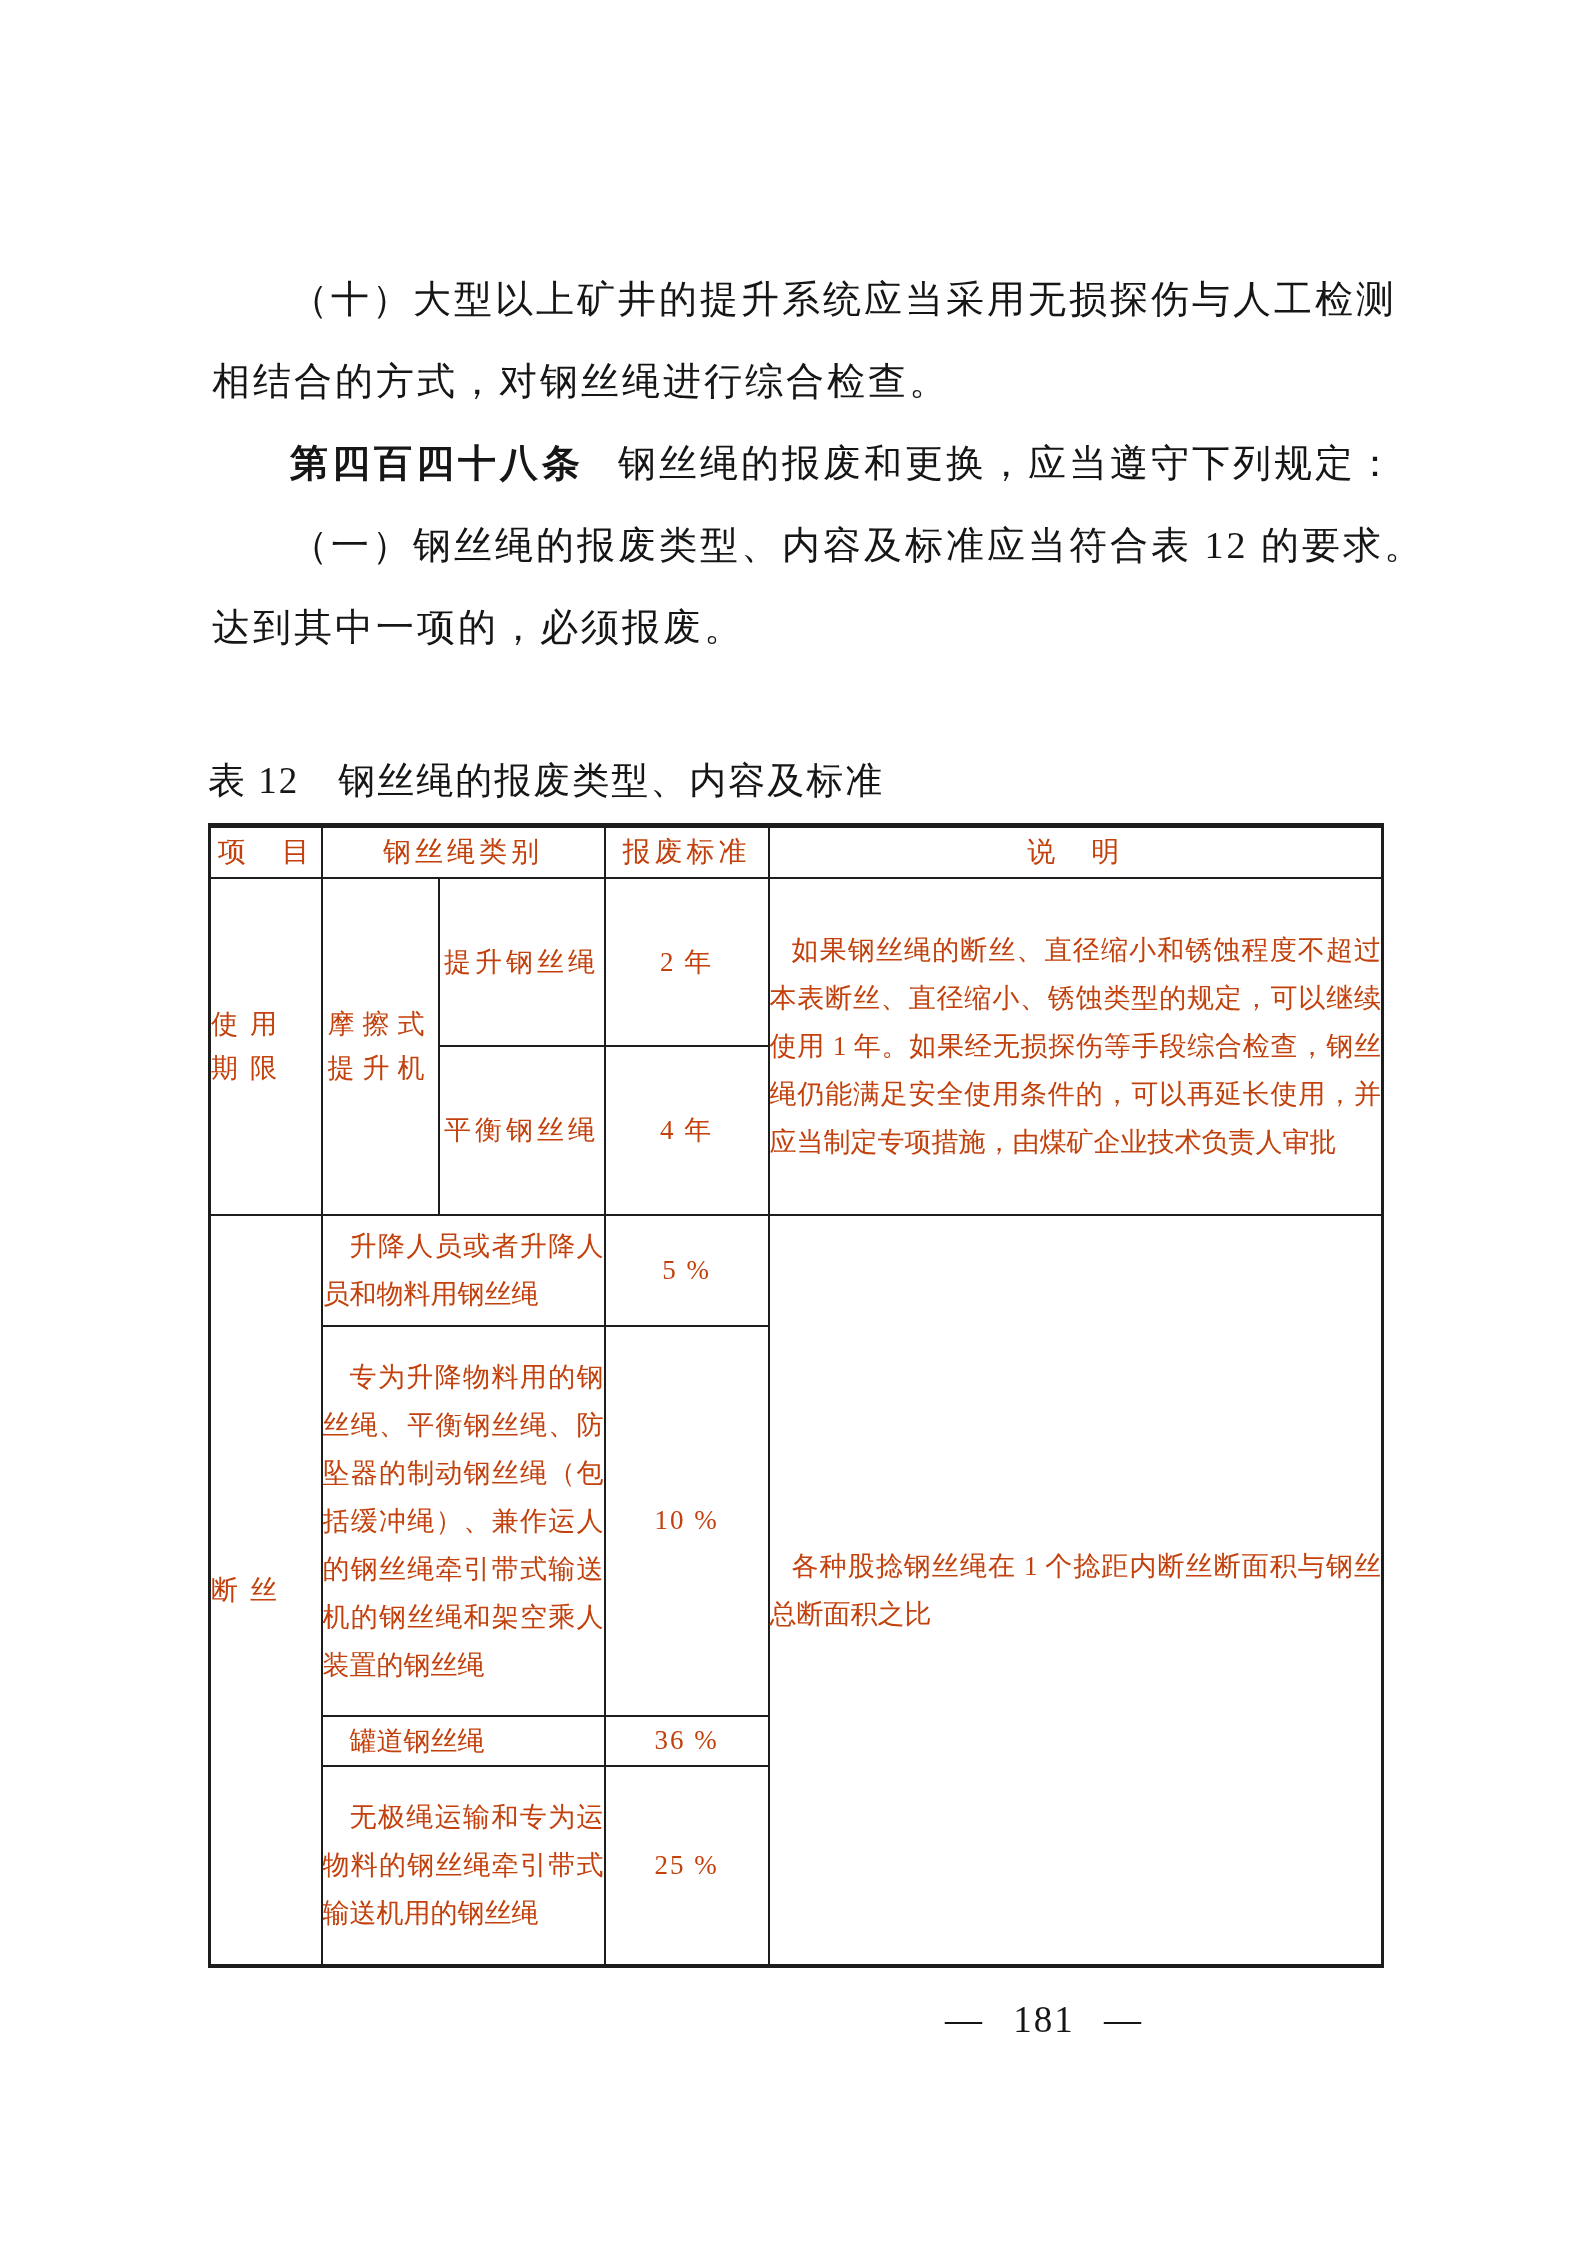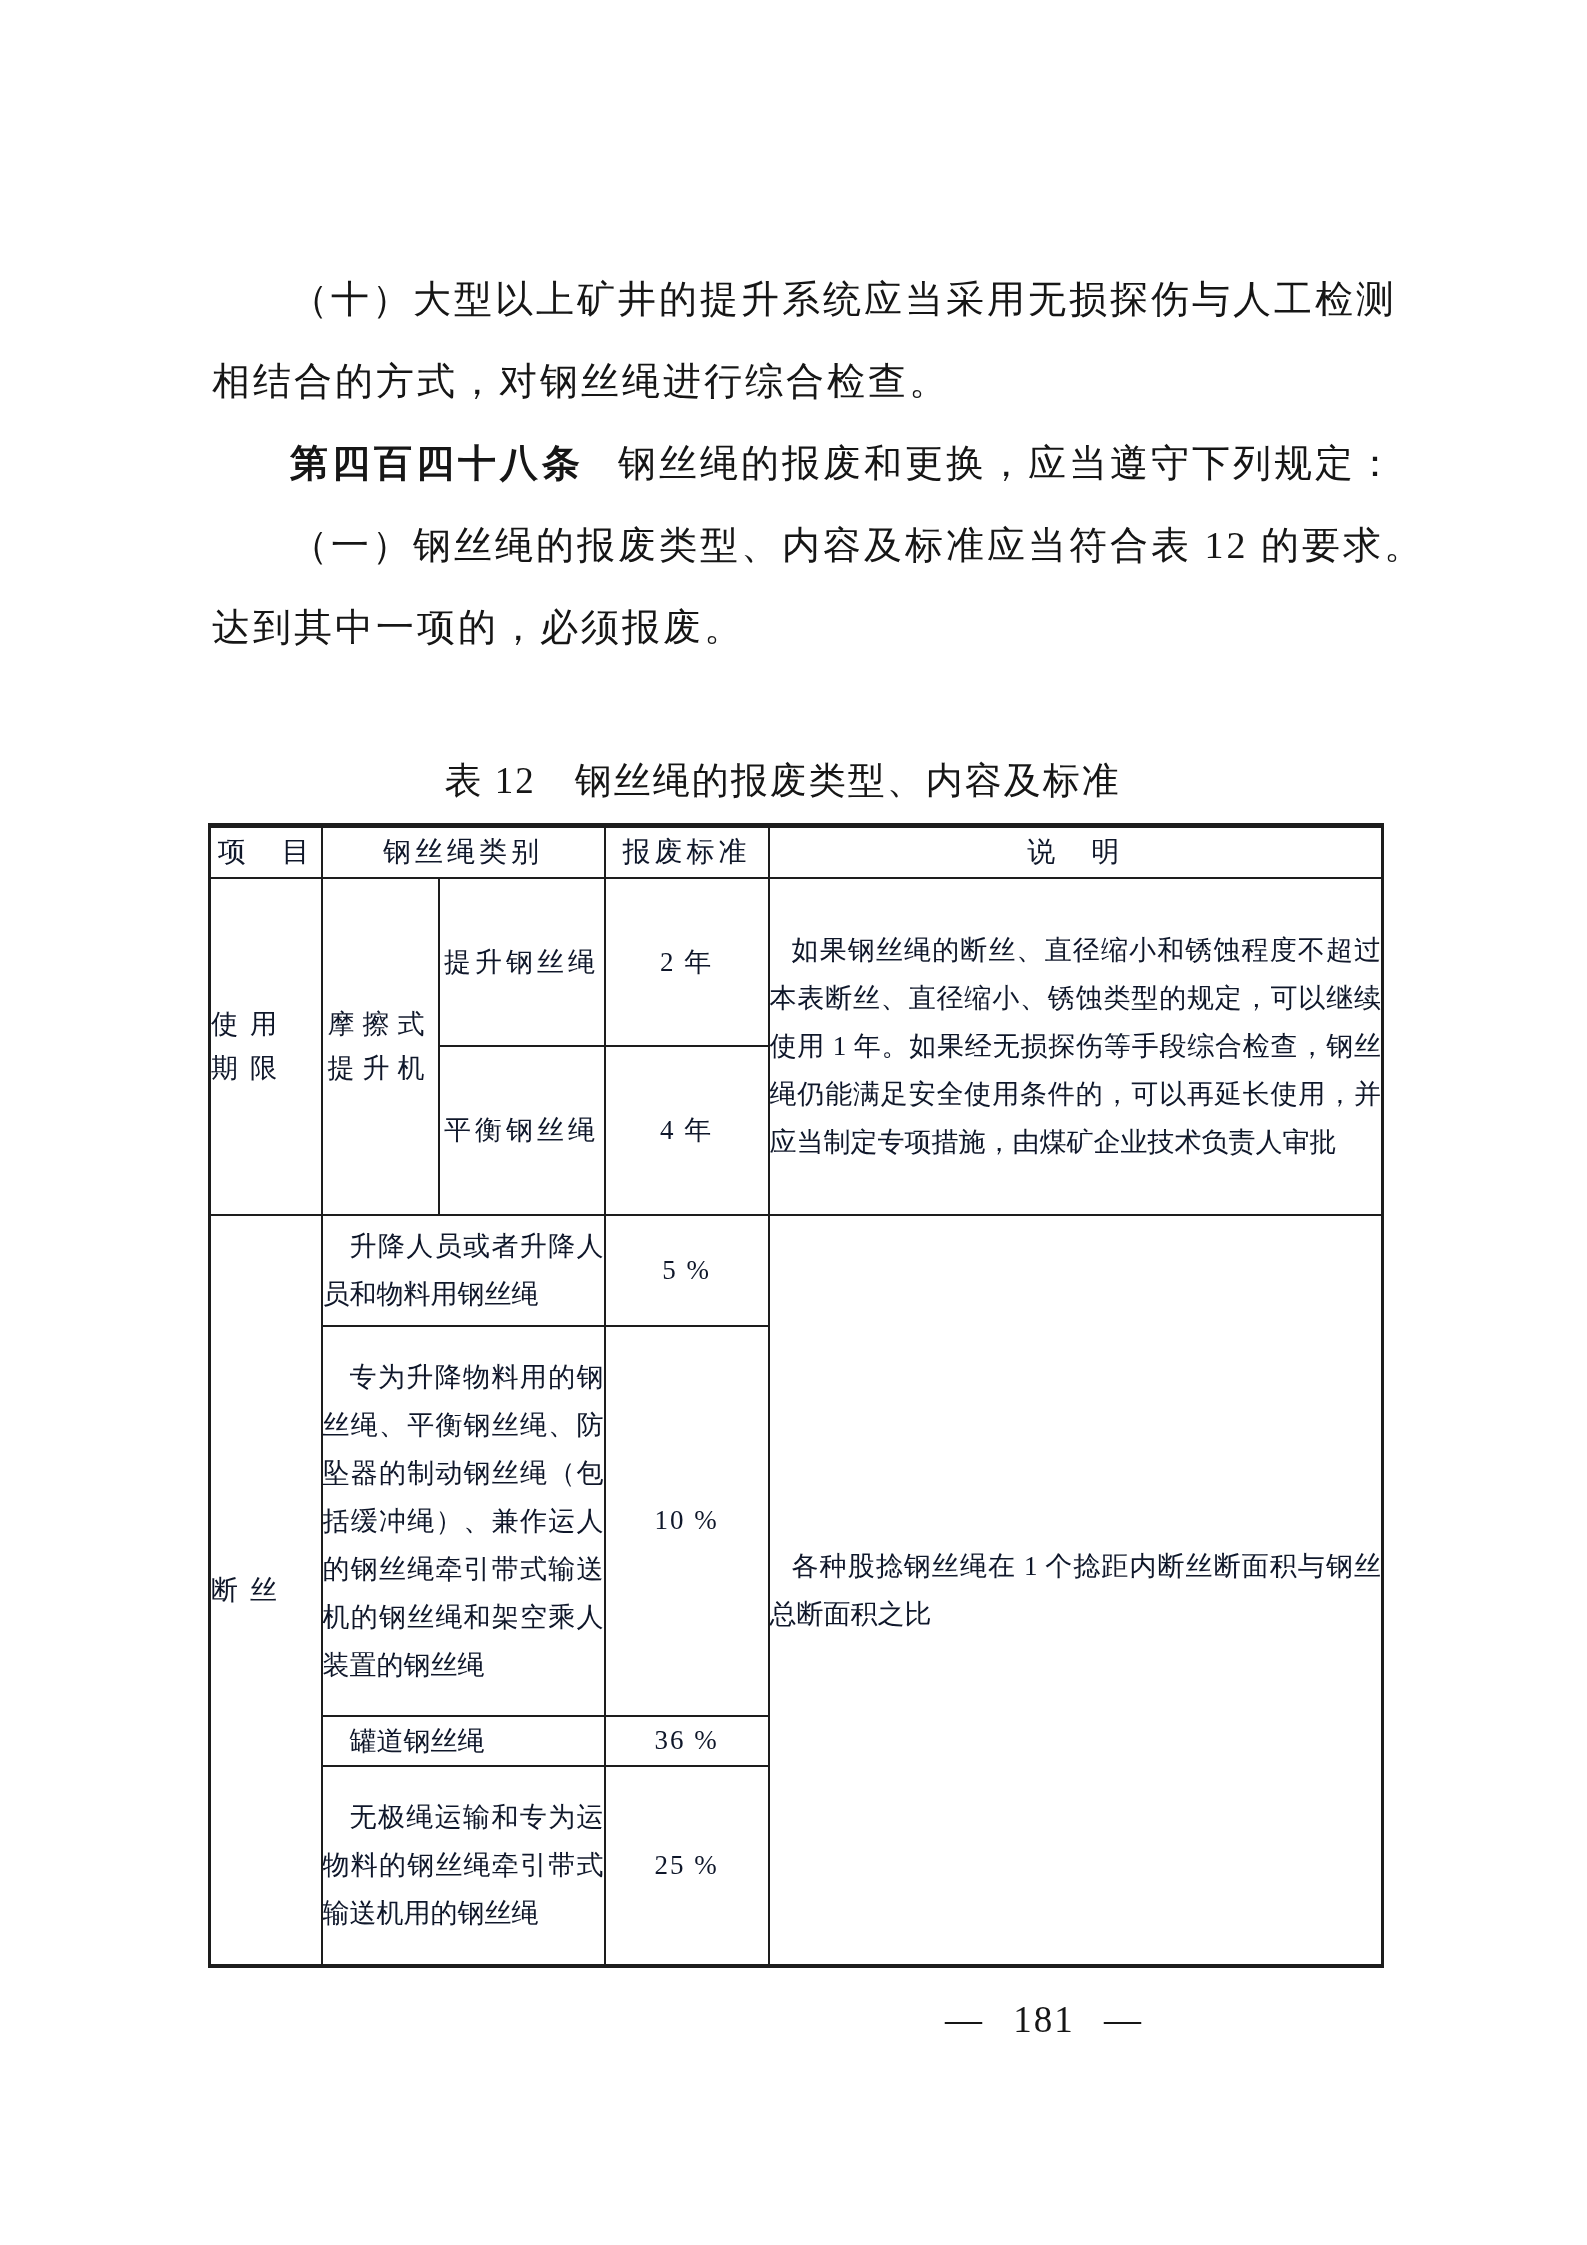--- a/index.html
+++ b/index.html
@@ -17,35 +17,35 @@
     font-size:38px;letter-spacing:3px;
   }
   .line{
     height:82px;line-height:82px;white-space:nowrap;
   }
   .indent{padding-left:78px;}
   .clause-head{font-weight:700;font-family:"Liberation Sans","DejaVu Sans",sans-serif;letter-spacing:4px;}
   .clause-gap{margin-left:34px;}
   
   .tbl-title{
-    position:absolute;left:196px;top:756px;width:1173px;
-    text-align:center;font-size:37px;letter-spacing:2px;
+    position:absolute;left:208px;top:756px;width:1173px;
+    font-size:37px;letter-spacing:2px;
     height:50px;line-height:50px;white-space:nowrap;
   }
   
   table.scrap{
     position:absolute;left:208px;top:823px;
     width:1173px;
     border-collapse:collapse;
     table-layout:fixed;
     border:3px solid #1d1d1d;
     border-top-width:5px;
     border-bottom-width:4px;
     font-size:27px;
-    color:#0f172a;
+    color:#c2410c;
   }
   table.scrap th,table.scrap td{
     border:2px solid #1d1d1d;
     vertical-align:middle;
     padding:0;
   }
   th.hdr{
     font-weight:normal;text-align:center;
     font-size:28px;letter-spacing:4px;white-space:nowrap;
   }

